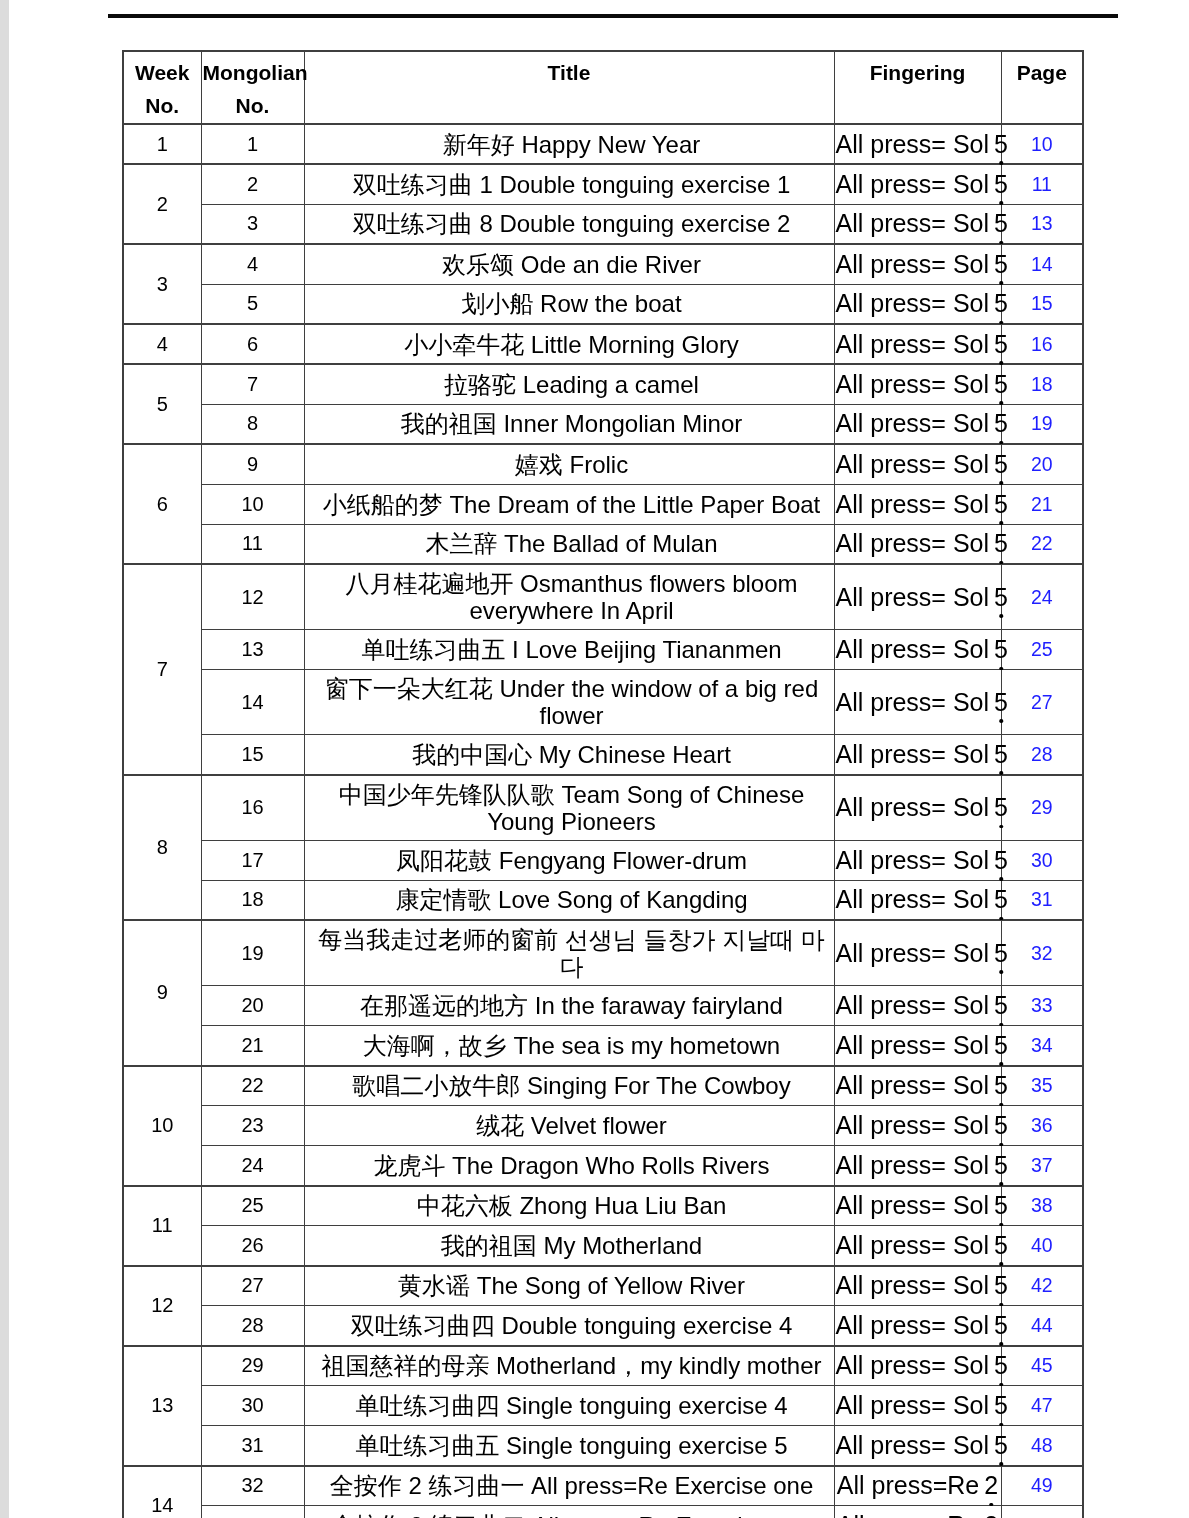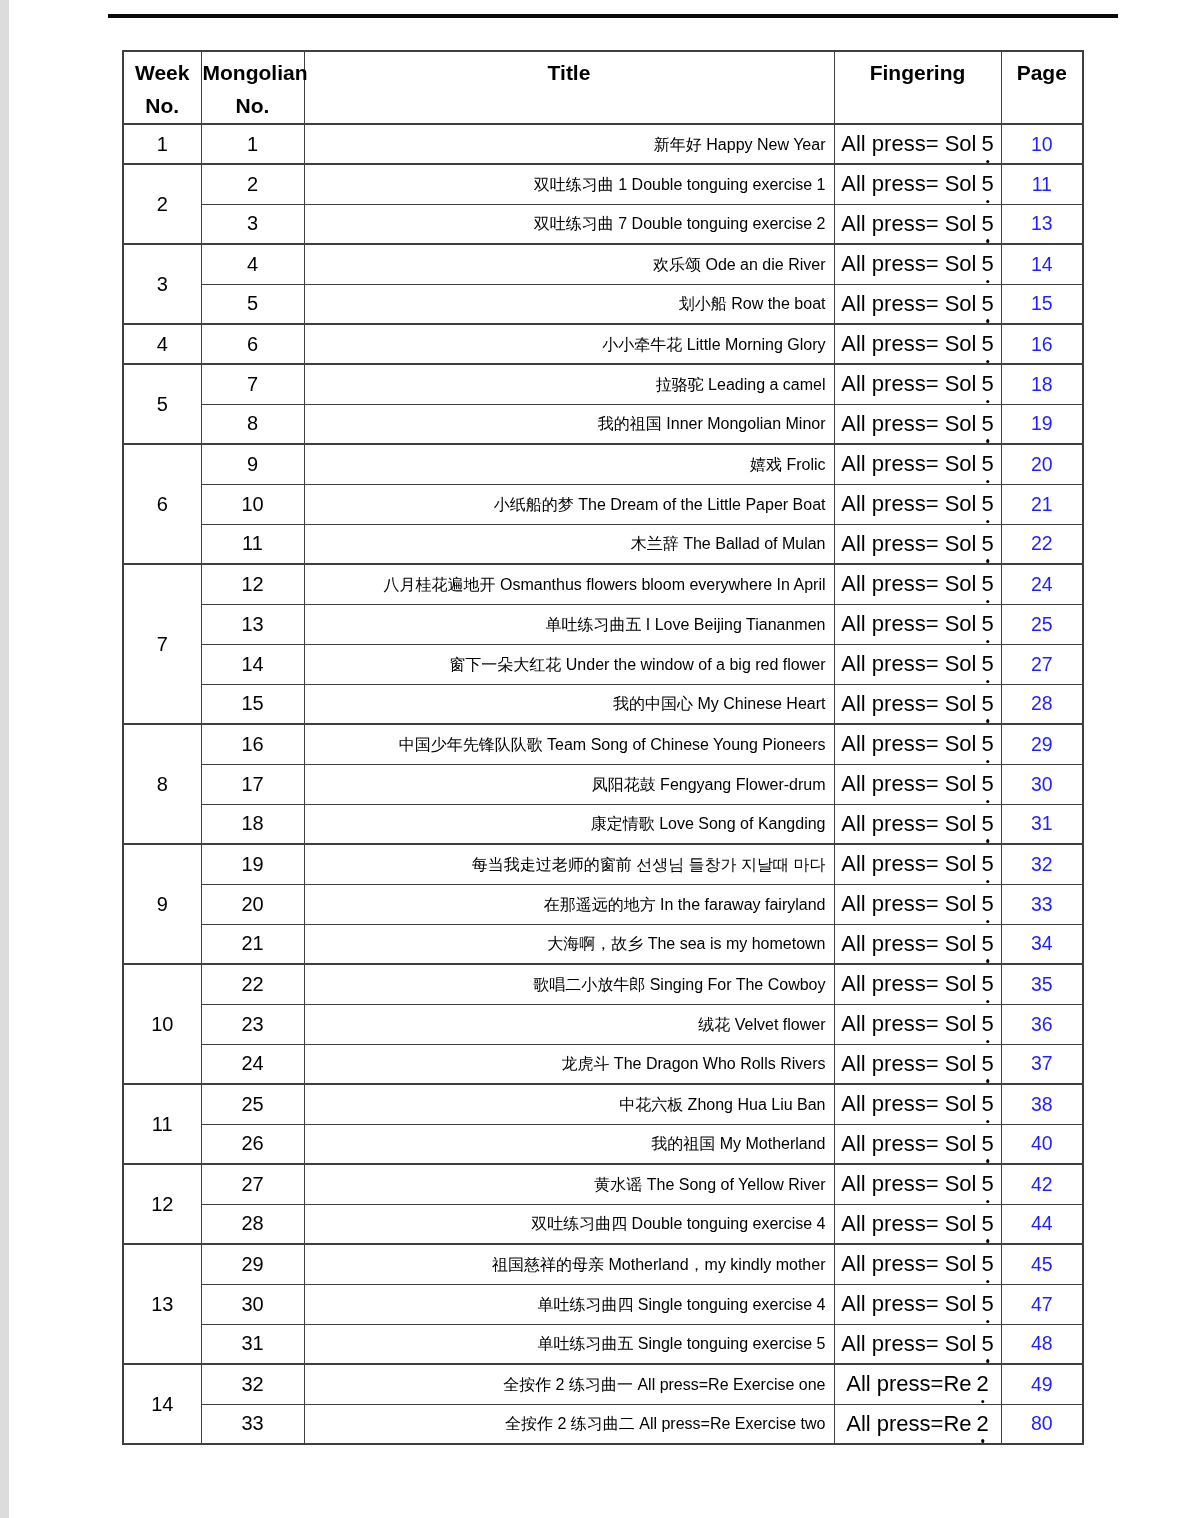--- a/index.html
+++ b/index.html
@@ -29,23 +29,23 @@
 
   thead th {
     font-weight:bold; font-size:21px; color:var(--text-color,#000);
     text-align:center; vertical-align:top; padding-top:4px;
     line-height:33px; white-space:pre-line; height:68px; box-sizing:border-box;
   }
   tbody tr { height:40px; }
   td { font-size:20px; text-align:center; vertical-align:middle; color:var(--text-color,#000); }
   td.c-week, td.c-ex { font-size:20px; }
   td.c-title {
-    text-align:right; padding:5px 8px 5px 13px; line-height:27px; font-size:16px;
-  }
-  td.c-fing { white-space:nowrap; font-size:22px; overflow:visible; }
+    text-align:center; padding:5px 8px 5px 13px; line-height:27px; font-size:24px;
+  }
+  td.c-fing { white-space:nowrap; font-size:25px; overflow:visible; }
   td.c-page { font-size:19.5px; }
   td.c-page span { color:var(--page-num-color,#1f1fff); }
   .fing-note { position:relative; display:inline-block; margin-left:5px; }
   .fing-note::after {
     content:""; position:absolute; left:50%; transform:translateX(-50%);
     bottom:-6px; width:3.5px; height:3.5px; border-radius:50%;
     background:var(--text-color,#000);
   }
 </style>
 </head>
@@ -83,21 +83,21 @@
       </tr>
       <tr class="group-start">
         <td class="c-week" rowspan="2">2</td>
         <td class="c-ex">2</td>
         <td class="c-title">双吐练习曲 1 Double tonguing exercise 1</td>
         <td class="c-fing"><span class="fing-prefix">All press= Sol</span><span class="fing-note">5</span></td>
         <td class="c-page"><span>11</span></td>
       </tr>
       <tr>
         <td class="c-ex">3</td>
-        <td class="c-title">双吐练习曲 7 Double tonguing exercise 2</td>
+        <td class="c-title">双吐练习曲 8 Double tonguing exercise 2</td>
         <td class="c-fing"><span class="fing-prefix">All press= Sol</span><span class="fing-note">5</span></td>
         <td class="c-page"><span>13</span></td>
       </tr>
       <tr class="group-start">
         <td class="c-week" rowspan="2">3</td>
         <td class="c-ex">4</td>
         <td class="c-title">欢乐颂 Ode an die River</td>
         <td class="c-fing"><span class="fing-prefix">All press= Sol</span><span class="fing-note">5</span></td>
         <td class="c-page"><span>14</span></td>
       </tr>

